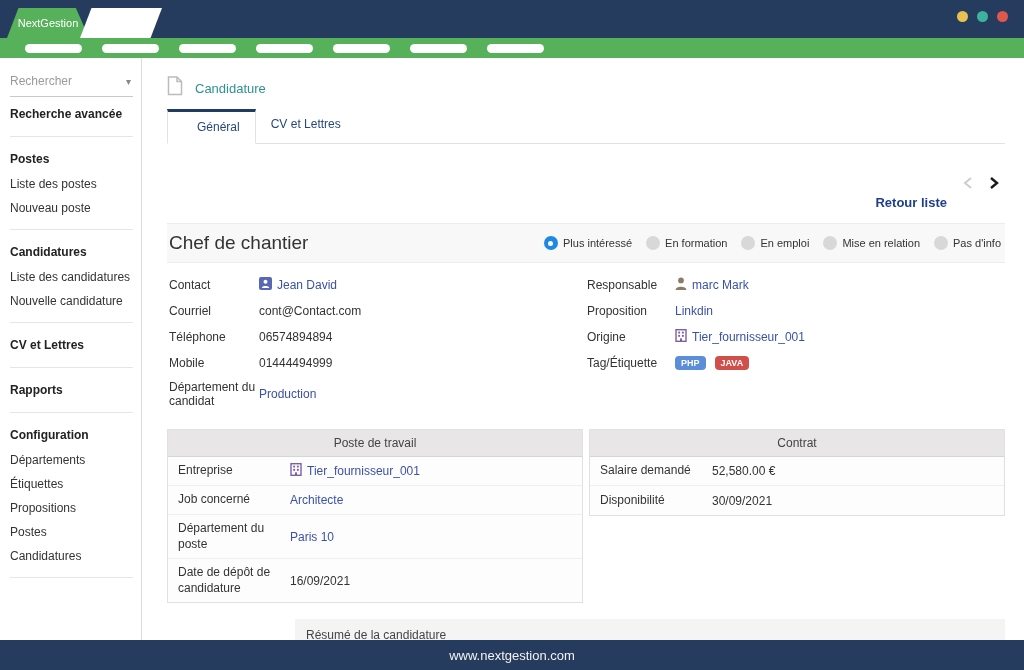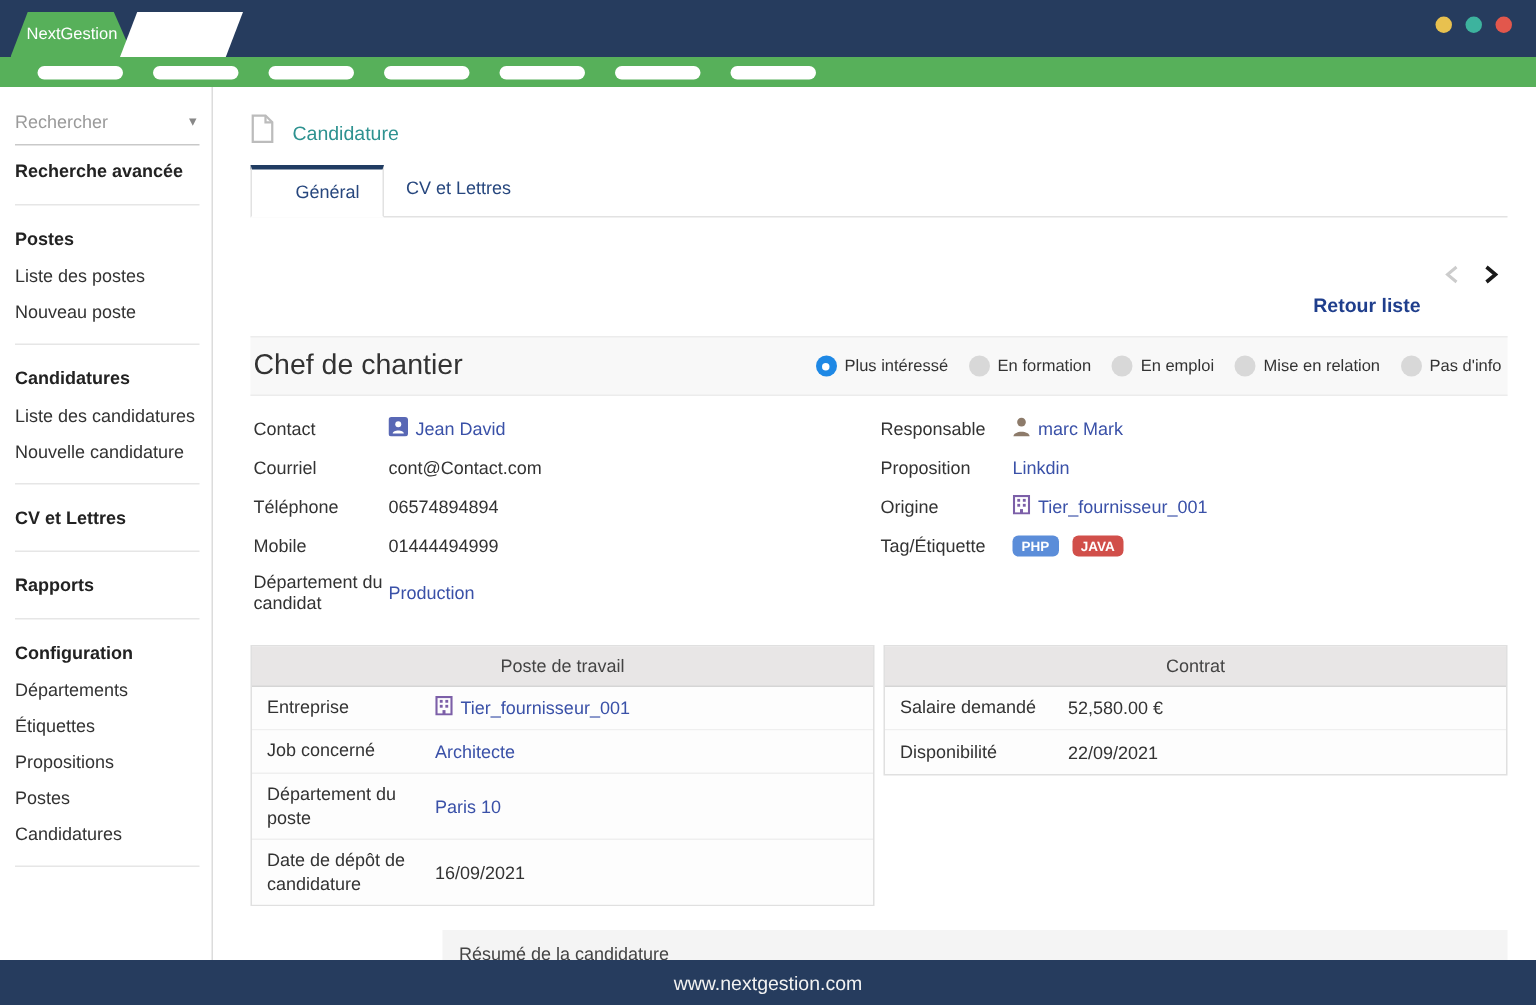--- a/index.html
+++ b/index.html
@@ -299,21 +299,21 @@
         </div>
 
         <div class="dtable">
           <div class="dtable-header">Contrat</div>
           <div class="trow">
             <span class="tlabel">Salaire demandé</span>
             <span class="tvalue">52,580.00 €</span>
           </div>
           <div class="trow">
             <span class="tlabel">Disponibilité</span>
-            <span class="tvalue">22/09/2021</span>
+            <span class="tvalue">30/09/2021</span>
           </div>
         </div>
       </div>
 
       <div class="resume-row">
         <span class="resume-label">Résumé de la candidature</span>
         <div class="resume-box">Résumé de la candidature</div>
       </div>
 
     </div>

